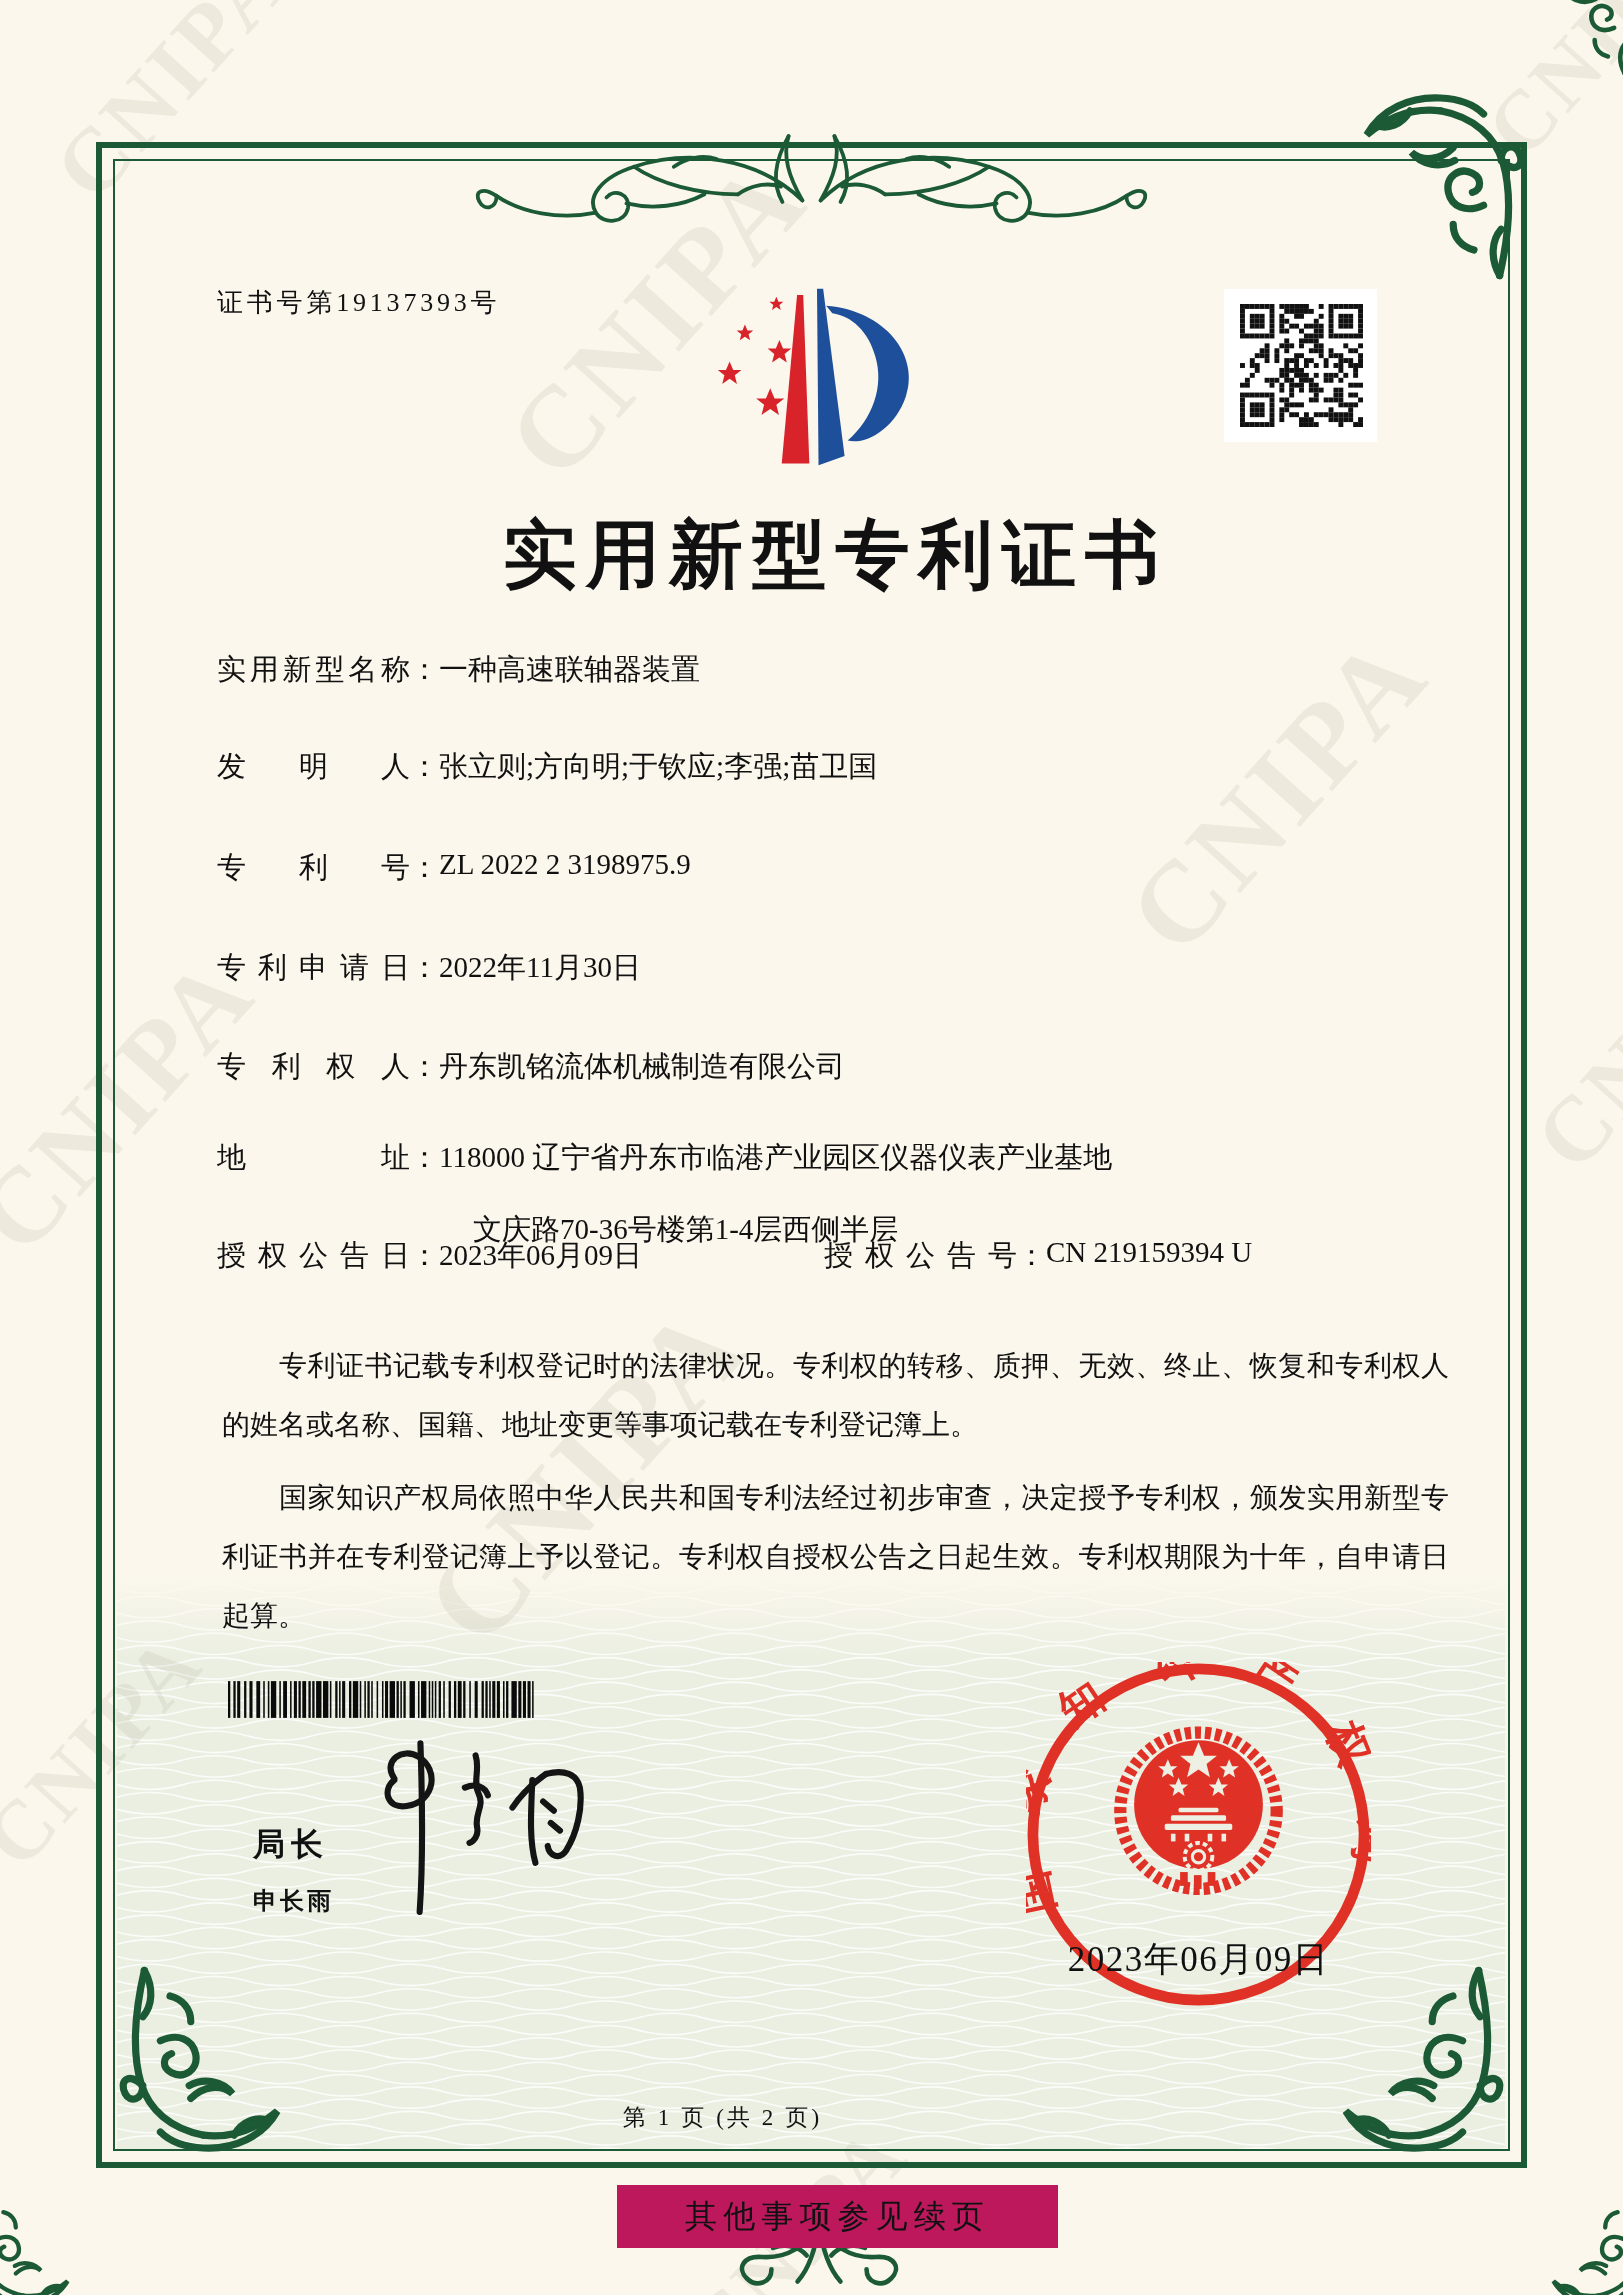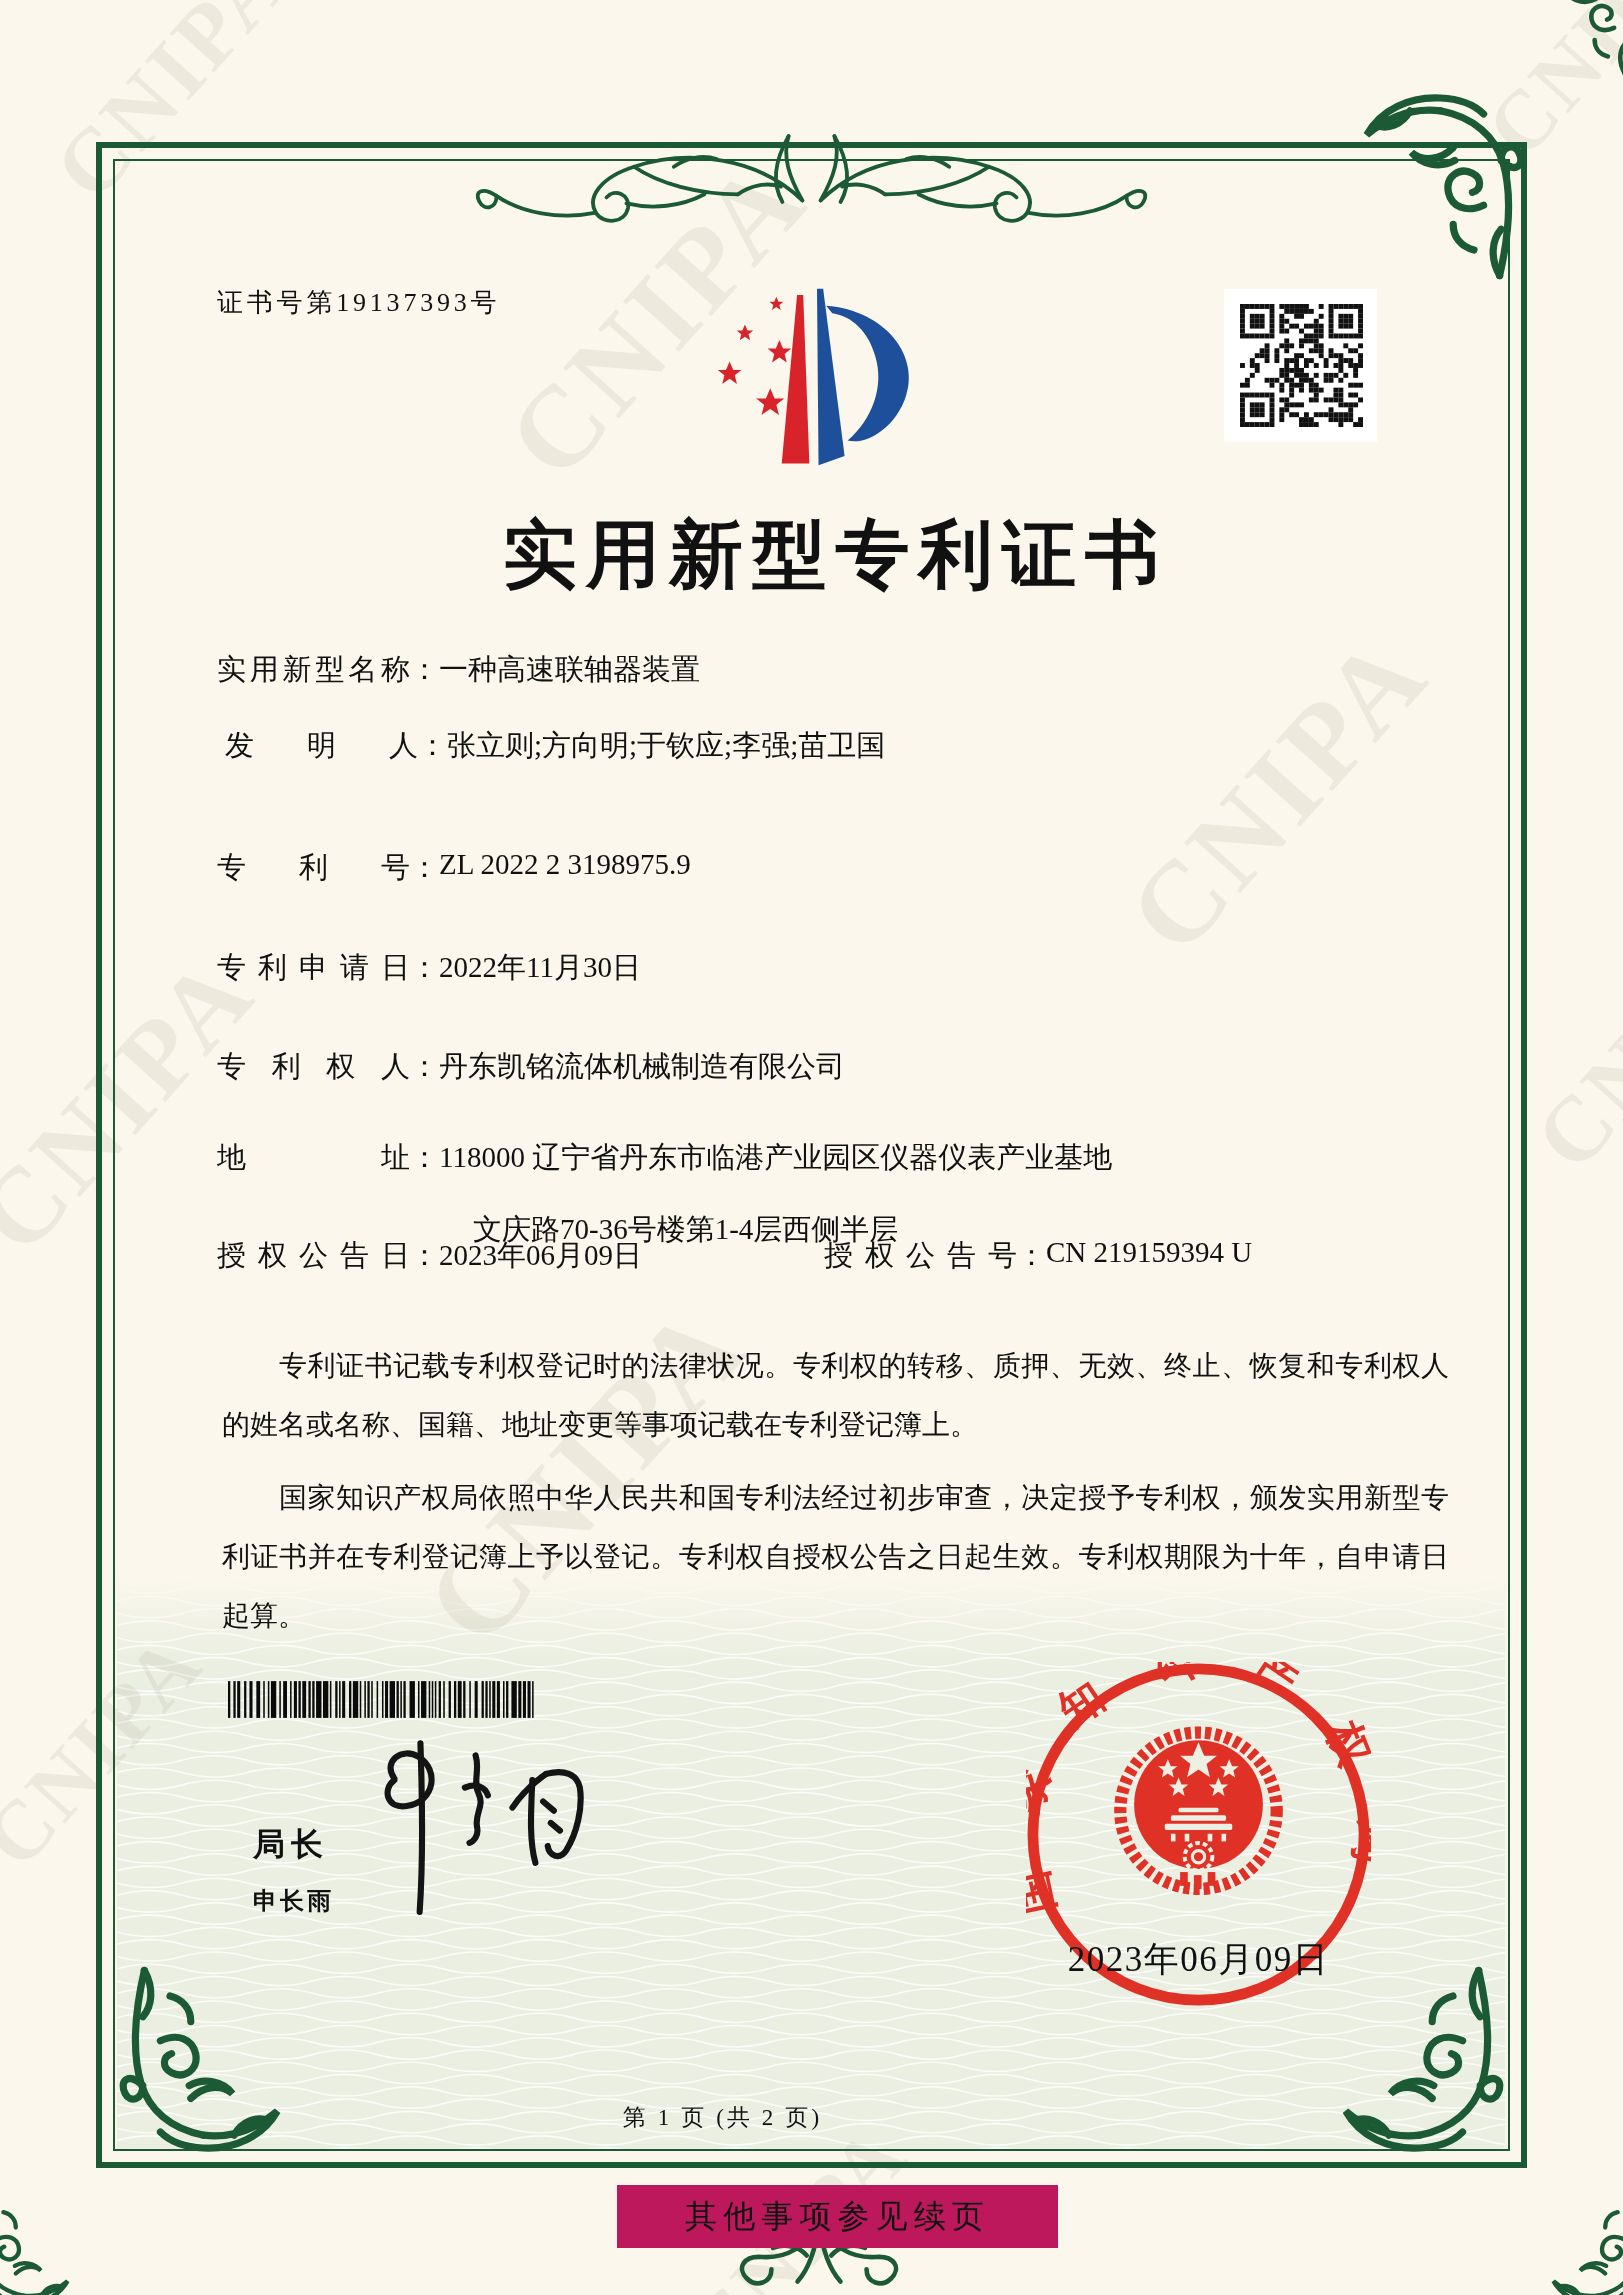--- a/index.html
+++ b/index.html
@@ -546,21 +546,21 @@
       </g>
     </svg></div>
 
 <div class="abs title">实用新型专利证书</div>
 
 <div class="frow" style="top:650px;justify-content:center;">
   <span class="flabel">实用新型名称</span>
     <span class="fcolon">：</span>
   <span class="fvalue">一种高速联轴器装置</span>
 </div>
-<div class="frow" style="top:726px;margin-left:8px;">
+<div class="frow" style="top:747px;">
   <span class="flabel">发明人</span>
     <span class="fcolon">：</span>
   <span class="fvalue">张立则;方向明;于钦应;李强;苗卫国</span>
 </div>
 <div class="frow" style="top:848px;">
   <span class="flabel">专利号</span>
     <span class="fcolon">：</span>
   <span class="fvalue">ZL 2022 2 3198975.9</span>
 </div>
 <div class="frow" style="top:948px;">

